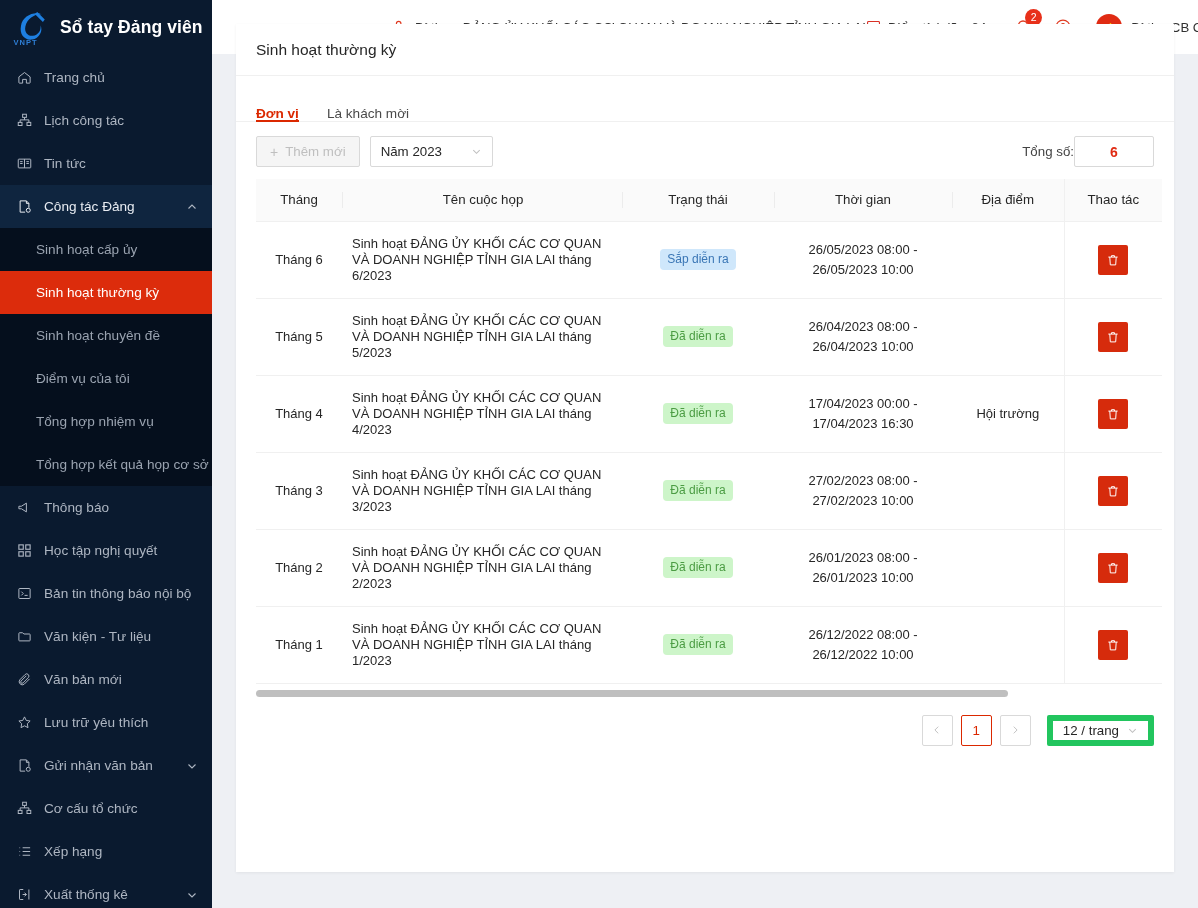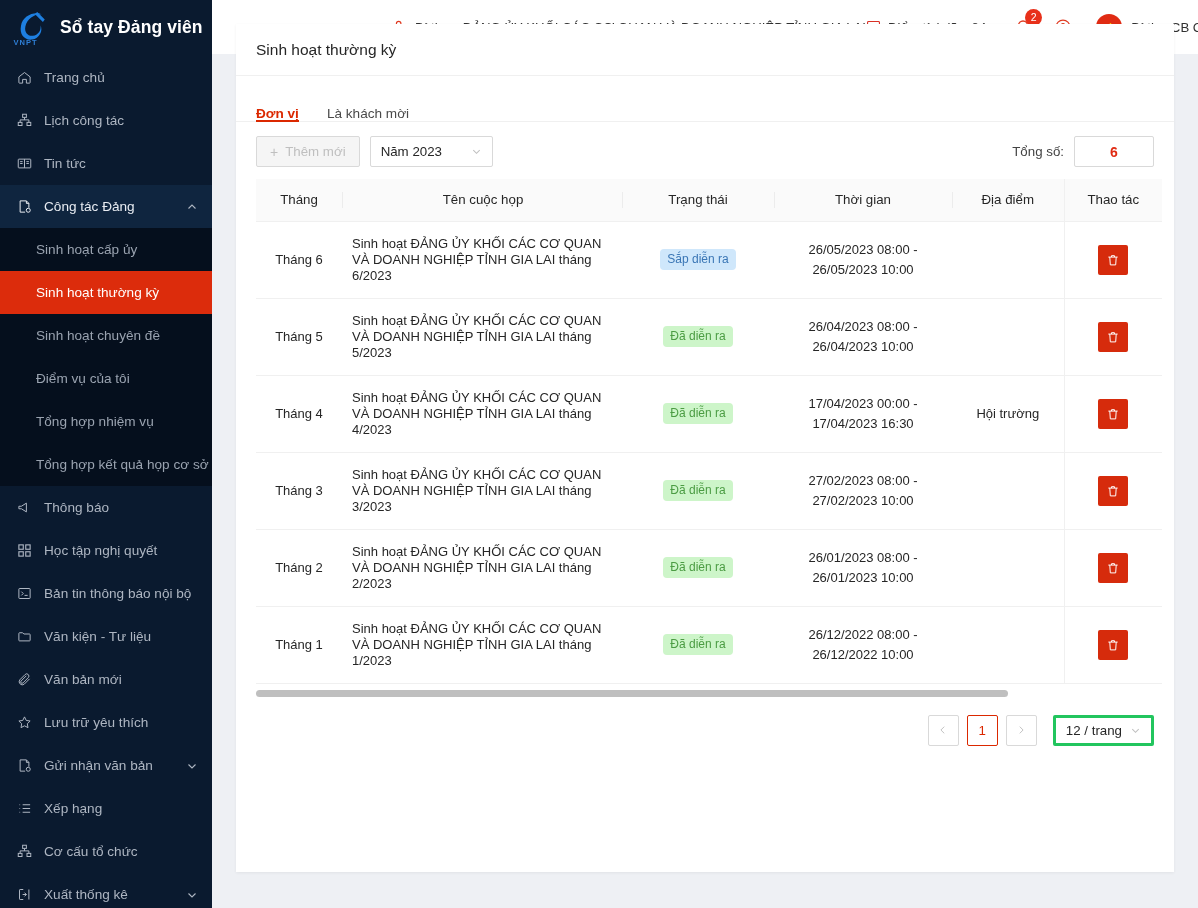--- a/index.html
+++ b/index.html
@@ -129,21 +129,21 @@
     color: #bfbfbf; font-size: 13.3px; cursor: not-allowed; white-space: nowrap;
   }
   .btn-add .plus { font-size: 14px; line-height: 1; }
   .sel-year {
     height: 31px; width: 123px; border: 1px solid #d9d9d9; border-radius: 2px;
     display: flex; align-items: center; padding: 0 10px;
     font-size: 13.3px; color: #262626; background: #fff; cursor: pointer;
   }
   .sel-year .sv-caret { margin-left: auto; color: #bfbfbf; width: 11px; height: 11px; }
   .sel-year .sv-caret svg { width: 11px; height: 11px; display: block; }
-  .total-wrap { margin-left: auto; display: flex; align-items: center; gap: 10px; }
+  .total-wrap { margin-left: auto; display: flex; align-items: center; gap: 0; }
   .total-label { font-size: 13.3px; color: #434343; white-space: nowrap; }
   .total-box {
     width: 80px; height: 31px; border: 1px solid #d9d9d9; border-radius: 2px;
     display: flex; align-items: center; justify-content: center;
     color: #e02b13; font-size: 14px; font-weight: 700; background: #fff;
   }
 
   
   .table-wrap { position: relative; margin: 0 20px; }
   table.grid { width: 100%; border-collapse: collapse; table-layout: fixed; }
@@ -201,21 +201,21 @@
     background: #fff; display: flex; align-items: center; justify-content: center;
     color: #c3c3c3; font-size: 12px; cursor: pointer;
   }
   .pg-btn svg { width: 10px; height: 10px; display: block; }
   .pg-num {
     width: 31px; height: 31px; border: 1px solid #db2800; border-radius: 2px;
     background: #fff; display: flex; align-items: center; justify-content: center;
     color: #db2800; font-size: 13.3px; cursor: pointer;
   }
   .pg-size {
-    height: 31px; min-width: 92px; border: 3px solid #22c55e; border-radius: 2px;
+    height: 31px; min-width: 92px; border: 6px solid #22c55e; border-radius: 2px;
     background: #fff; display: flex; align-items: center; gap: 8px;
     padding: 0 10px; font-size: 13.3px; color: #262626; cursor: pointer; margin-left: 8px;
   }
   .pg-size .ps-caret { color: #bfbfbf; width: 11px; height: 11px; margin-left: auto; }
   .pg-size .ps-caret svg { width: 11px; height: 11px; display: block; }
 </style>
 </head>
 <body>
 
 <div class="app">
@@ -374,36 +374,36 @@
         <span class="caret">
           <svg viewBox="0 0 24 24" fill="none" stroke="currentColor" stroke-width="2.2">
               <path d="M5 9l7 7 7-7"></path>
             </svg>
         </span>
       </div>
 
       <div class="menu-item">
         <span class="mi-ico">
           <svg viewBox="0 0 24 24" fill="none" stroke="currentColor" stroke-width="1.6">
-              <path d="M9 6h12M9 12h12M9 18h12M4 6h1M4 12h1M4 18h1"></path>
-            </svg>
-        </span>
-        <span>Xếp hạng</span>
-      </div>
-
-      <div class="menu-item">
-        <span class="mi-ico">
-          <svg viewBox="0 0 24 24" fill="none" stroke="currentColor" stroke-width="1.6">
               <rect x="9" y="2" width="6" height="5"></rect>
               <rect x="2" y="15" width="6" height="5"></rect>
               <rect x="16" y="15" width="6" height="5"></rect>
               <path d="M12 7v4M5 15v-4h14v4"></path>
             </svg>
         </span>
         <span>Cơ cấu tổ chức</span>
+      </div>
+
+      <div class="menu-item">
+        <span class="mi-ico">
+          <svg viewBox="0 0 24 24" fill="none" stroke="currentColor" stroke-width="1.6">
+              <path d="M9 6h12M9 12h12M9 18h12M4 6h1M4 12h1M4 18h1"></path>
+            </svg>
+        </span>
+        <span>Xếp hạng</span>
       </div>
 
       <div class="menu-item">
         <span class="mi-ico">
           <svg viewBox="0 0 24 24" fill="none" stroke="currentColor" stroke-width="1.6">
               <path d="M10 4H5a1 1 0 0 0-1 1v14a1 1 0 0 0 1 1h5"></path>
               <path d="M15 12H9M15 12l-3-3M15 12l-3 3"></path>
               <path d="M19 4v16"></path>
             </svg>
         </span>

